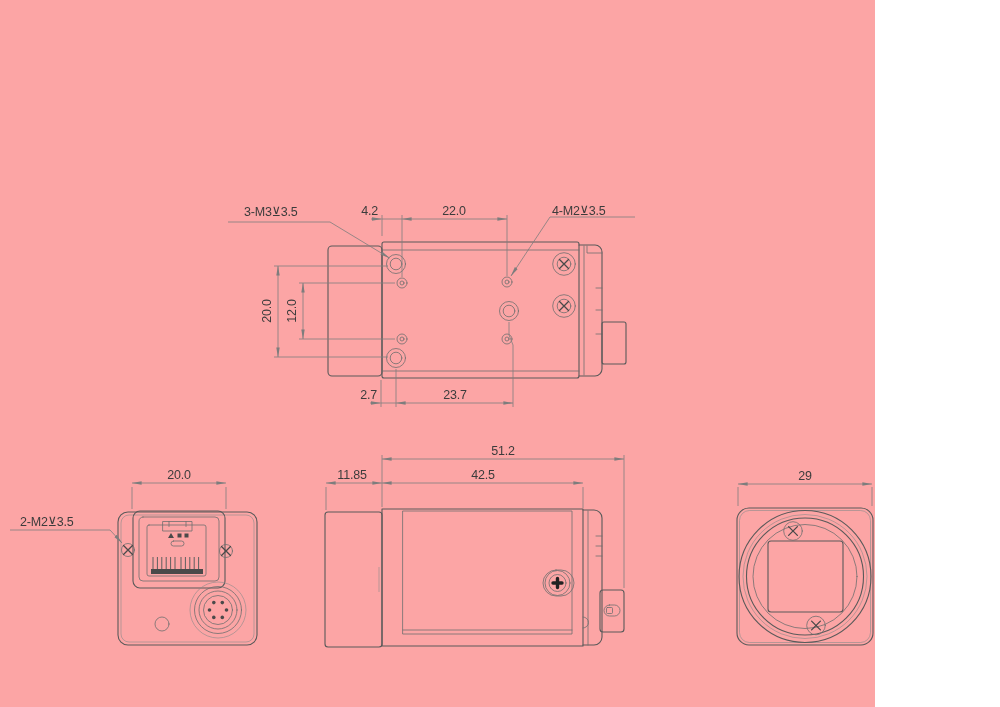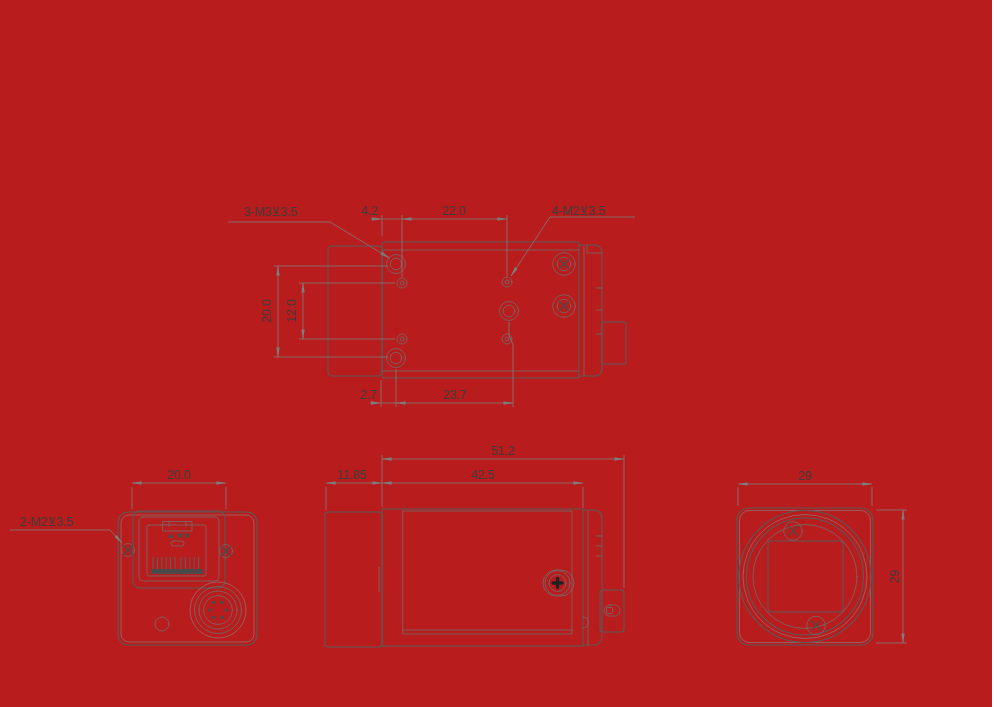--- a/index.html
+++ b/index.html
@@ -1,16 +1,16 @@
 <!DOCTYPE html>
 <html><head>
 <meta charset="utf-8">
 <style>
   html,body{margin:0;padding:0;background:#ffffff;}
-  .page{position:relative;width:992px;height:707px;background:#b91c1c;overflow:hidden;}
+  .page{position:relative;width:875px;height:707px;background:#fca5a5;overflow:hidden;}
   svg{display:block;}
   .ol  {stroke:#5a5a5a;stroke-width:1.1;fill:none;stroke-linejoin:round;stroke-linecap:round;}
   .ol2 {stroke:#6f6f6f;stroke-width:.8;fill:none;stroke-linejoin:round;stroke-linecap:round;}
   .lt  {stroke:#8a8a8a;stroke-width:.6;fill:none;}
   .dim {stroke:#7d7d7d;stroke-width:.8;fill:none;}
   .hatch{stroke:#5f5f5f;stroke-width:1;fill:none;}
   .dark{fill:#4a4a4a;stroke:none;}
   .cross{stroke:#4a4a4a;stroke-width:1.3;fill:none;stroke-linecap:round;}
   .phil{stroke:#222222;stroke-width:3.4;fill:none;stroke-linecap:round;}
   .txt {font-family:"Liberation Sans","DejaVu Sans",sans-serif;font-size:12.5px;fill:#3c3c3c;letter-spacing:-0.2px;}

